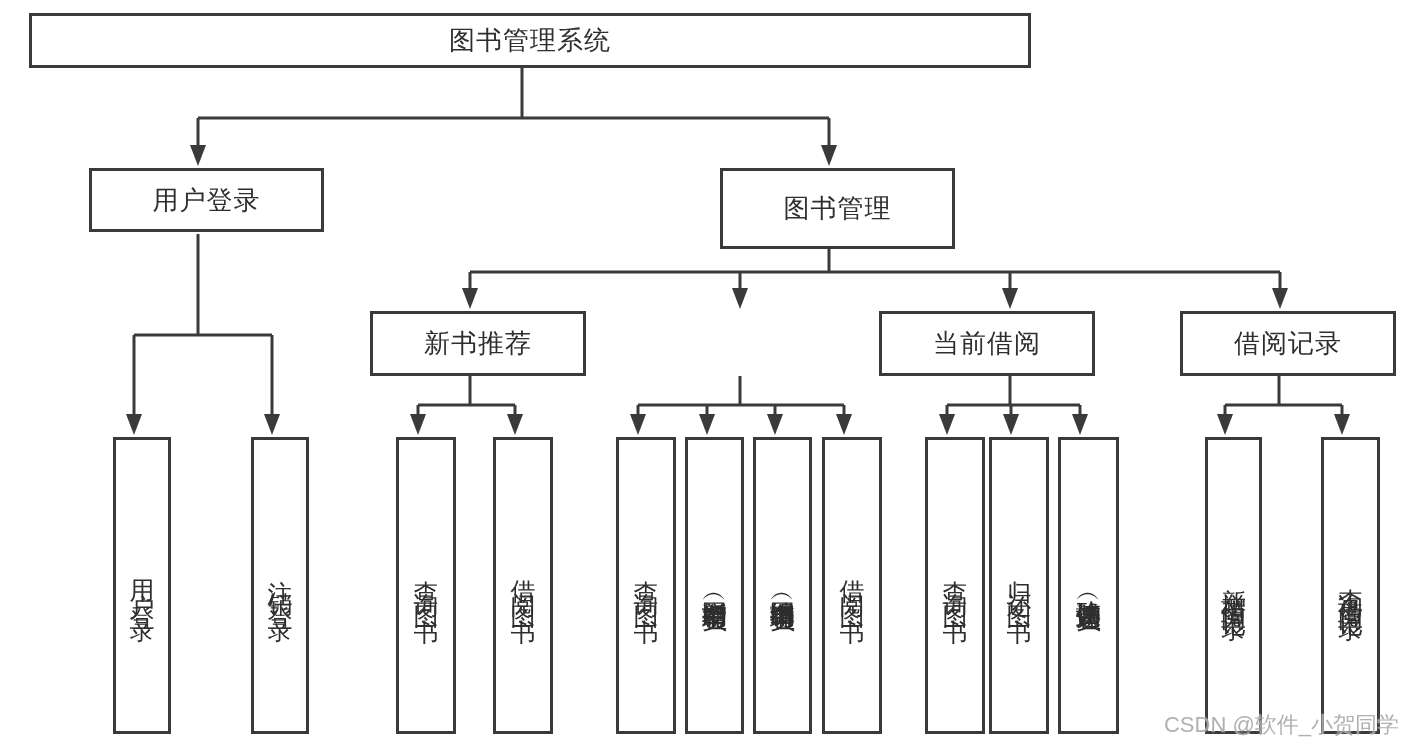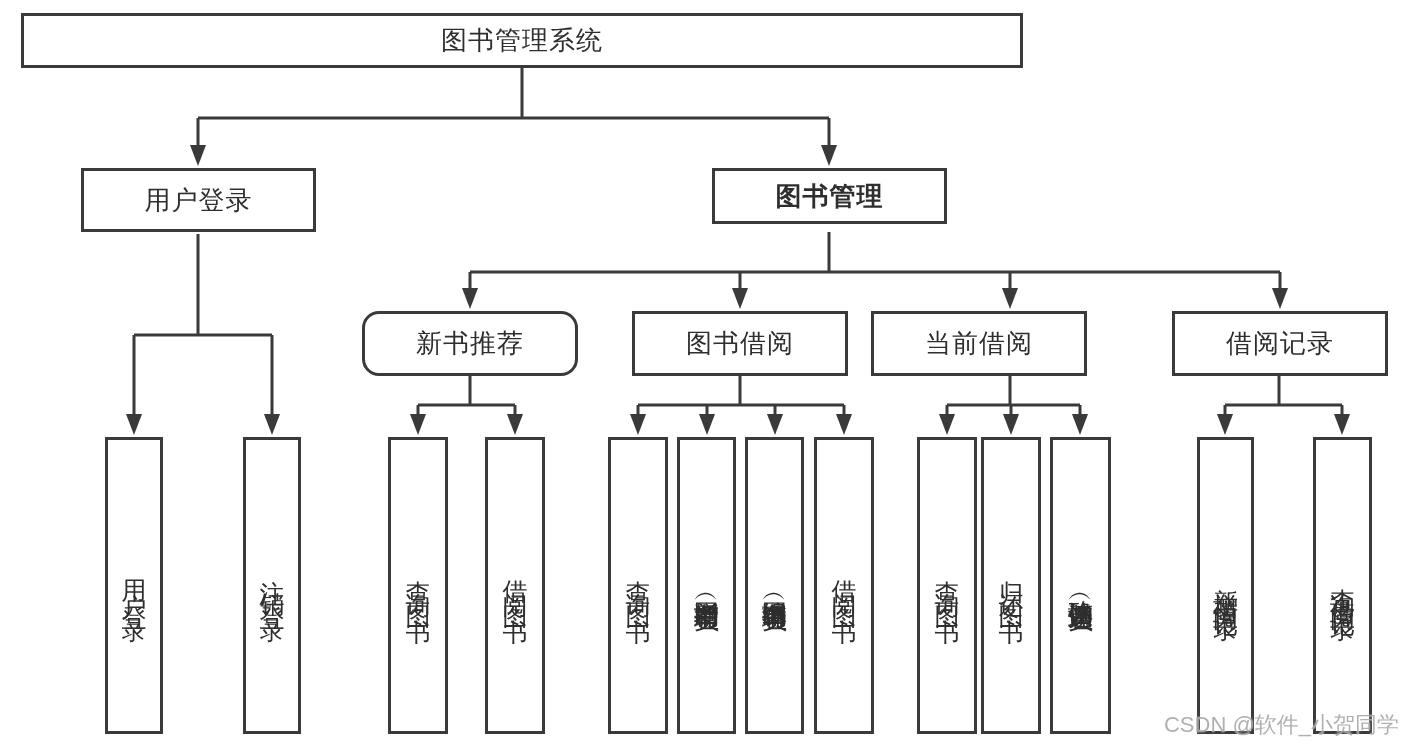--- a/index.html
+++ b/index.html
@@ -19,20 +19,21 @@
   .connectors{position:absolute;left:0;top:0;}
   .node{
     position:absolute;
     box-sizing:border-box;
     border:3px solid var(--line);
     background:#fff;
     display:flex;
     align-items:center;
     justify-content:center;
     color:var(--text);
+    margin-left:8px;
   }
   .node.h{font-size:26px;letter-spacing:1px;}
   .node.leaf span{
     writing-mode:vertical-rl;
     text-orientation:mixed;
     font-size:25px;
     line-height:1;
     color:var(--text);
   }
   .ls-lg span{letter-spacing:13px;}
@@ -121,29 +122,26 @@
     </g>
   </svg>
 
   <div class="node h" style="left:21px;top:13px;width:1002px;height:55px;">
     <span>图书管理系统</span>
   </div>
 
   <div class="node h" style="left:81px;top:168px;width:235px;height:64px;">
     <span>用户登录</span>
   </div>
-  <div class="node h" style="left:712px;top:168px;width:235px;height:56px;font-weight:bold;">
+  <div class="node h" style="left:712px;top:168px;width:235px;height:81px;">
     <span>图书管理</span>
   </div>
 
-  <div class="node h" style="left:362px;top:311px;width:216px;height:65px;border-radius:17px;">
+  <div class="node h" style="left:362px;top:311px;width:216px;height:65px;">
     <span>新书推荐</span>
-  </div>
-  <div class="node h" style="left:632px;top:311px;width:216px;height:65px;">
-    <span>图书借阅</span>
   </div>
   <div class="node h" style="left:871px;top:311px;width:216px;height:65px;">
     <span>当前借阅</span>
   </div>
   <div class="node h" style="left:1172px;top:311px;width:216px;height:65px;">
     <span>借阅记录</span>
   </div>
 
   <div class="node leaf ls-lg" style="left:105px;top:437px;width:58px;height:297px;">
     <span>用户登录</span>

